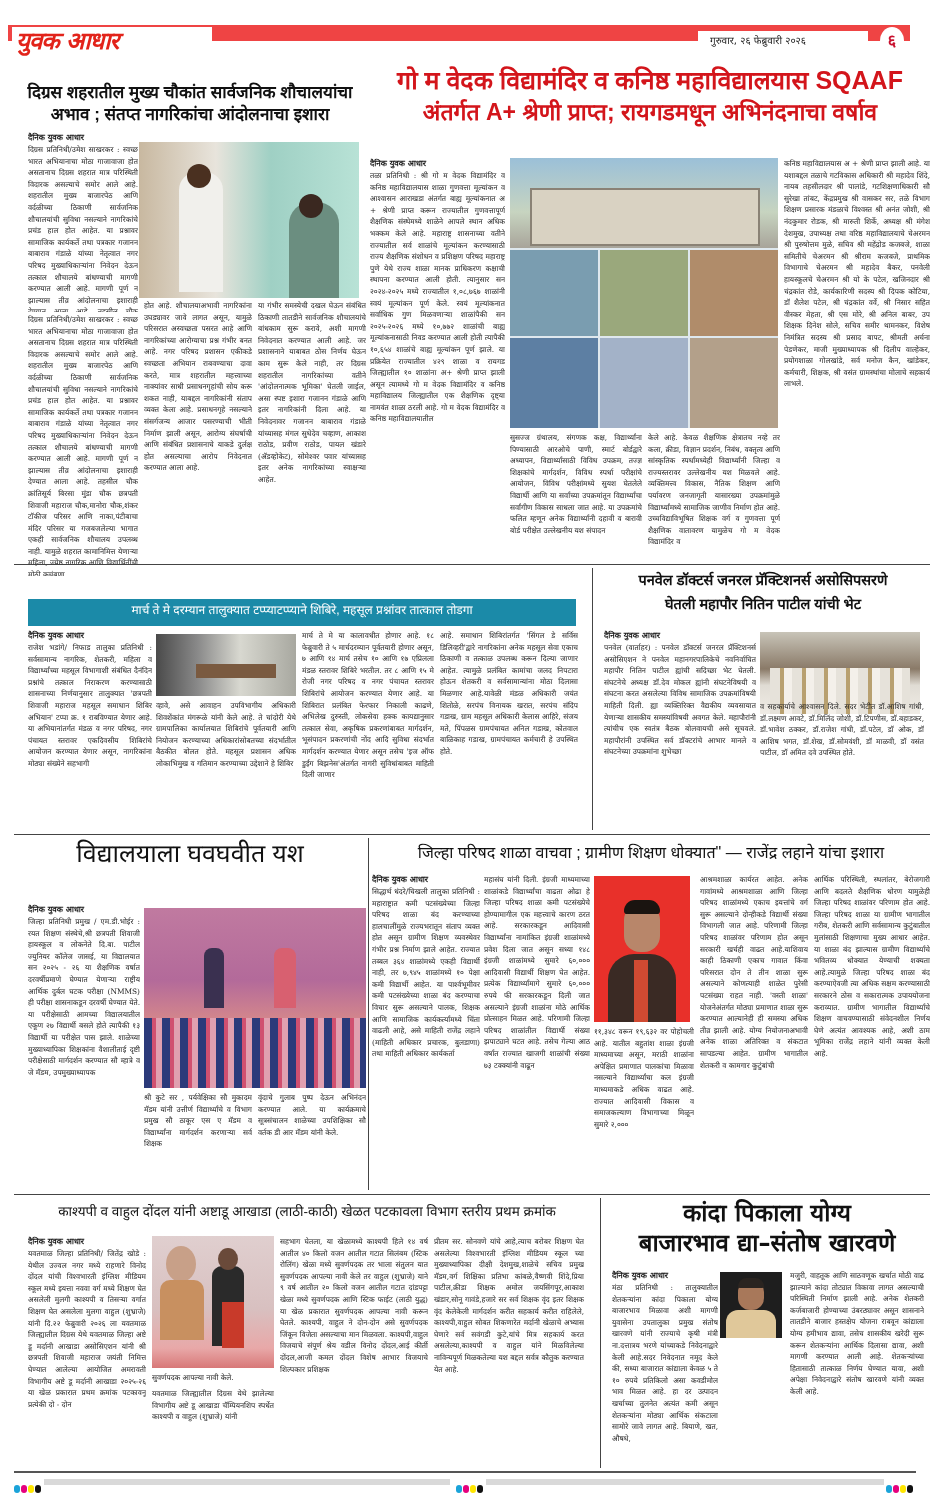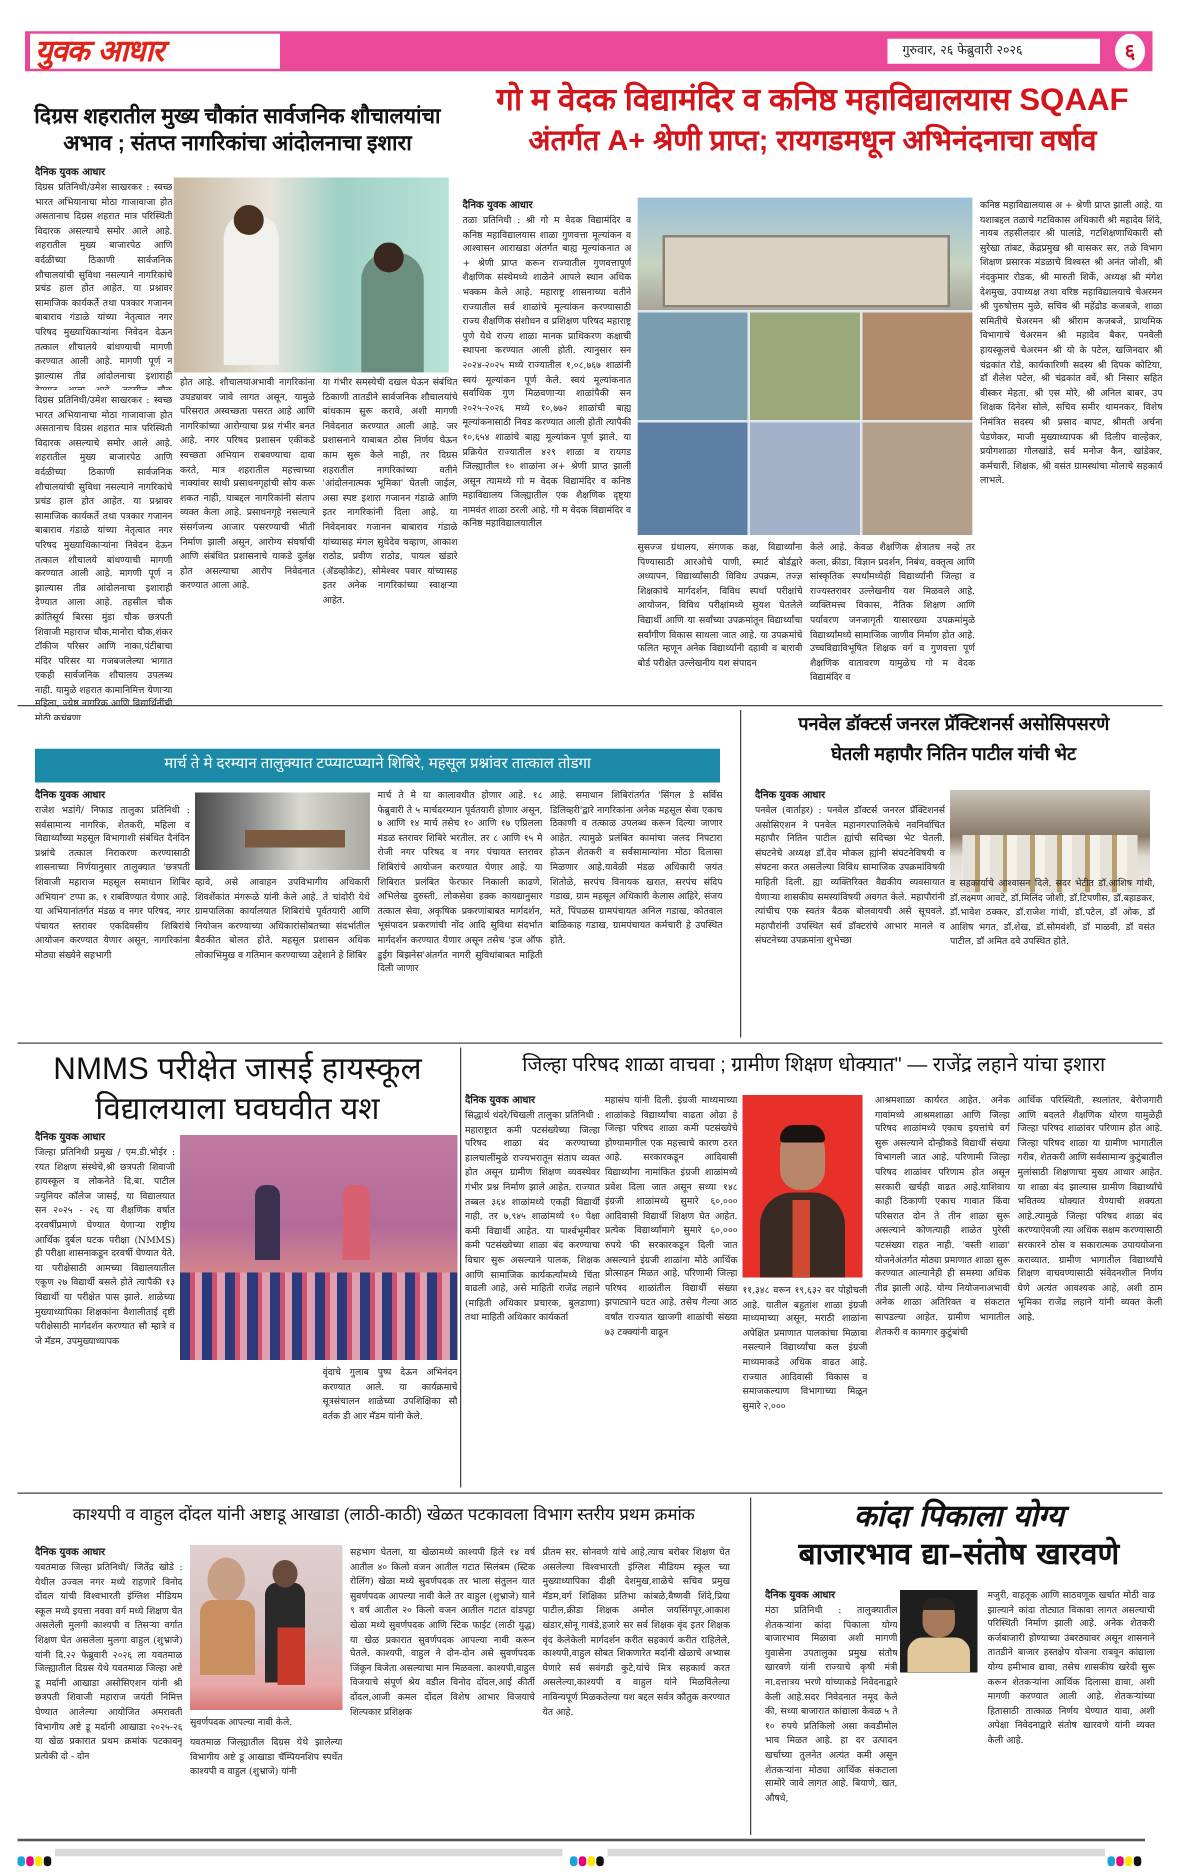--- a/index.html
+++ b/index.html
@@ -1,19 +1,19 @@
 <!DOCTYPE html>
 <html><head>
 <meta charset="utf-8">
 <style>
   * { box-sizing: border-box; margin: 0; padding: 0; }
   html, body { width: 945px; height: 1501px; background: #fff; overflow: hidden; }
   body { font-family: "DejaVu Sans", sans-serif; color: #1a1a1a; position: relative; }
 
-  .masthead { position: absolute; left: 20px; top: 25px; width: 902px; height: 32px; background: #ec4899; }
+  .masthead { position: absolute; left: 8px; top: 25px; width: 902px; height: 16px; background: #ef4444; }
   .logo { position: absolute; left: 4px; top: 2px; width: 200px; height: 28px; background: #fff; color: #e2231a; font-family: "DejaVu Serif", serif; font-weight: 900; font-size: 24px; line-height: 28px; padding-left: 4px; letter-spacing: -1px; font-style: italic; }
   .datebox { position: absolute; right: 42px; top: 6px; width: 170px; height: 20px; background: #fff; font-size: 10px; line-height: 20px; padding-left: 12px; color: #222; }
   .pagenum { position: absolute; right: 6px; top: 2px; width: 24px; height: 28px; background: #fff; border-radius: 50%; color: #c8102e; font-weight: bold; font-size: 16px; text-align: center; line-height: 28px; }
 
   .block { position: absolute; }
   .hl { font-family: "Liberation Sans", sans-serif; text-align: center; font-weight: bold; line-height: 1.2; }
   .hl-black { color: #111; }
   .hl-red { color: #d3151b; font-weight: 900; }
   .byline { font-size: 8px; font-weight: bold; line-height: 12px; }
   .body-text { font-family: "DejaVu Serif", serif; font-size: 7.4px; line-height: 11.6px; text-align: justify; color: #222; overflow: hidden; }
@@ -104,31 +104,31 @@
   </div>
   <div class="photo" style="left:164px;top:64px;width:160px;height:82px;background:linear-gradient(180deg,#c8c4b8 0%,#8a7a68 45%,#e0dcd4 65%,#f0ece6 100%);">
     <div style="position:absolute;left:10px;top:36px;width:140px;height:46px;background:repeating-linear-gradient(90deg,#e6e2da 0 10px,#b8a070 10px 14px,#f4f0ea 14px 22px);"></div>
   </div>
   <div class="col body-text" style="left:164px;top:133px;width:164px;height:110px;">व सहकार्याचे आश्वासन दिले. सदर भेटीत डॉ.आशिष गांधी, डॉ.लक्ष्मण आवटे, डॉ.मिलिंद जोशी, डॉ.टिपणीस, डॉ.बहाडकर, डॉ.भावेश ठक्कर, डॉ.राजेश गांधी, डॉ.पटेल, डॉ ओक, डॉ आशिष भगत, डॉ.शेख, डॉ.सोमवंशी, डॉ माळवी, डॉ वसंत पाटील, डॉ अमित दवे उपस्थित होते.</div>
 </div>
 
 <div class="rule" style="left:14px;top:834px;width:916px;height:1px;"></div>
 
 <div class="block" style="left:14px;top:838px;width:352px;height:352px;">
-  <div class="hl hl-black" style="font-size:25px;line-height:34px;font-weight:normal;">NMMS परीक्षेत जासई हायस्कूल</div>
   <div class="hl hl-black" style="font-size:25px;line-height:30px;font-weight:normal;">विद्यालयाला घवघवीत यश</div>
   <div class="col" style="left:14px;top:66px;width:112px;height:286px;">
     <div class="byline">दैनिक युवक आधार</div>
     <div class="body-text" style="height:274px;">जिल्हा प्रतिनिधी प्रमुख / एम.डी.भोईर : रयत शिक्षण संस्थेचे,श्री छत्रपती शिवाजी हायस्कूल व लोकनेते दि.बा. पाटील ज्युनियर कॉलेज जासई, या विद्यालयात सन २०२५ - २६ या शैक्षणिक वर्षात दरवर्षीप्रमाणे घेण्यात येणाऱ्या राष्ट्रीय आर्थिक दुर्बल घटक परीक्षा (NMMS) ही परीक्षा शासनाकडून दरवर्षी घेण्यात येते. या परीक्षेसाठी आमच्या विद्यालयातील एकूण २७ विद्यार्थी बसले होते त्यापैकी १३ विद्यार्थी या परीक्षेत पास झाले. शाळेच्या मुख्याध्यापिका शिक्षकांना वैशालीताई दृष्टी परीक्षेसाठी मार्गदर्शन करण्यात सौ म्हात्रे व जे मॅडम, उपमुख्याध्यापक</div>
   </div>
   <div class="photo" style="left:130px;top:70px;width:222px;height:180px;background:linear-gradient(180deg,#c07aa0 0%,#b36a9a 40%,#d88a8a 65%,#e06a7a 100%);">
     <div style="position:absolute;left:0;top:110px;width:222px;height:70px;background:repeating-linear-gradient(90deg,#2b3a7a 0 8px,#d05070 8px 12px,#e0a0b0 12px 18px);"></div>
     <div style="position:absolute;left:60px;top:40px;width:20px;height:60px;background:#3a3050;border-radius:8px 8px 0 0;"></div>
     <div style="position:absolute;left:130px;top:40px;width:22px;height:60px;background:#d86070;border-radius:8px 8px 0 0;"></div>
   </div>
+  <div class="col caption" style="left:130px;top:254px;width:108px;height:92px;text-align:justify;">श्री कुटे सर , पर्यवेक्षिका सौ मुकादम मॅडम यांनी उत्तीर्ण विद्यार्थ्यांचे व विभाग प्रमुख सौ ठाकूर एस ए मॅडम व विद्यार्थ्यांना मार्गदर्शन करणाऱ्या सर्व शिक्षक</div>
   <div class="col caption" style="left:244px;top:254px;width:108px;height:92px;text-align:justify;">वृंदाचे गुलाब पुष्प देऊन अभिनंदन करण्यात आले. या कार्यक्रमाचे सूत्रसंचालन शाळेच्या उपशिक्षिका सौ वर्तक डी आर मॅडम यांनी केले.</div>
 </div>
 
 <div class="rule" style="left:368px;top:838px;width:1px;height:352px;"></div>
 
 <div class="block" style="left:372px;top:838px;width:558px;height:352px;">
   <div class="hl hl-black" style="font-size:16px;line-height:30px;font-weight:normal;">जिल्हा परिषद शाळा वाचवा ; ग्रामीण शिक्षण धोक्यात" — राजेंद्र लहाने यांचा इशारा</div>
   <div class="col" style="left:0;top:36px;width:108px;height:316px;">
     <div class="byline">दैनिक युवक आधार</div>
     <div class="body-text" style="height:304px;">सिद्धार्थ धंदरे/चिखली तालुका प्रतिनिधी : महाराष्ट्रात कमी पटसंख्येच्या जिल्हा परिषद शाळा बंद करण्याच्या हालचालींमुळे राज्यभरातून संताप व्यक्त होत असून ग्रामीण शिक्षण व्यवस्थेवर गंभीर प्रश्न निर्माण झाले आहेत. राज्यात तब्बल ३६४ शाळांमध्ये एकही विद्यार्थी नाही, तर ७,९४५ शाळांमध्ये १० पेक्षा कमी विद्यार्थी आहेत. या पार्श्वभूमीवर कमी पटसंख्येच्या शाळा बंद करण्याचा विचार सुरू असल्याने पालक, शिक्षक आणि सामाजिक कार्यकर्त्यांमध्ये चिंता वाढली आहे, असे माहिती राजेंद्र लहाने (माहिती अधिकार प्रचारक, बुलडाणा) तथा माहिती अधिकार कार्यकर्ता</div>
@@ -162,21 +162,21 @@
   </div>
   <div class="caption" style="position:absolute;left:138px;top:174px;width:122px;">सुवर्णपदक आपल्या नावी केले.</div>
   <div class="col body-text" style="left:138px;top:190px;width:122px;height:80px;">यवतमाळ जिल्ह्यातील दिग्रस येथे झालेल्या विभागीय अष्टे डू आखाडा चॅम्पियनशिप स्पर्धेत काश्यपी व वाहुल (शुभ्राजे) यांनी</div>
   <div class="col body-text" style="left:266px;top:38px;width:148px;height:232px;">सहभाग घेतला, या खेळामध्ये काश्यपी हिले १४ वर्ष आतील ४० किलो वजन आतील गटात सिलंबम (स्टिक रोलिंग) खेळा मध्ये सुवर्णपदक तर भाला संतुलन यात सुवर्णपदक आपल्या नावी केले तर वाहुल (शुभ्राजे) याने ९ वर्ष आतील २० किलो वजन आतील गटात दांडपट्टा खेळा मध्ये सुवर्णपदक आणि स्टिक फाईट (लाठी युद्ध) या खेळ प्रकारात सुवर्णपदक आपल्या नावी करून घेतले. काश्यपी, वाहुल ने दोन-दोन असे सुवर्णपदक जिंकून विजेता असल्याचा मान मिळवला. काश्यपी,वाहुल विजयाचे संपूर्ण श्रेय वडील विनोद दोंदल,आई कीर्ती दोंदल,आजी कमल दोंदल विशेष आभार विजयाचे शिल्पकार प्रशिक्षक</div>
   <div class="col body-text" style="left:420px;top:38px;width:150px;height:232px;">प्रीतम सर. सोनवणे यांचे आहे,त्याच बरोबर शिक्षण घेत असलेल्या विश्वभारती इंग्लिश मीडियम स्कूल च्या मुख्याध्यापिका दीक्षी देशमुख,शाळेचे सचिव प्रमुख मॅडम,वर्ग शिक्षिका प्रतिभा कांबळे,वैष्णवी शिंदे,प्रिया पाटील,क्रीडा शिक्षक अमोल जयसिंगपूर,आकाश खंडार,सोनू गावंडे,हजारे सर सर्व शिक्षक वृंद इतर शिक्षक वृंद केलेकेली मार्गदर्शन करीत सहकार्य करीत राहिलेले, काश्यपी,वाहुल सोबत शिकणारेत मर्दानी खेळाचे अभ्यास घेणारे सर्व सवंगडी कुटे,यांचे मित्र सहकार्य करत असलेल्या,काश्यपी व वाहुल यांने मिळविलेल्या नाविन्यपूर्ण मिळकतेल्या यश बद्दल सर्वत्र कौतुक करण्यात येत आहे.</div>
 </div>
 
 <div class="rule" style="left:600px;top:1198px;width:1px;height:270px;"></div>
 
 <div class="block" style="left:604px;top:1198px;width:326px;height:270px;">
-  <div class="hl hl-black" style="font-size:24px;line-height:30px;font-family:'DejaVu Sans',sans-serif;font-style:italic;">कांदा पिकाला योग्य</div>
+  <div class="hl hl-black" style="font-size:24px;line-height:30px;font-family:'DejaVu Sans',sans-serif;">कांदा पिकाला योग्य</div>
   <div class="hl hl-black" style="font-size:24px;line-height:30px;font-family:'DejaVu Sans',sans-serif;">बाजारभाव द्या–संतोष खारवणे</div>
   <div class="col" style="left:8px;top:72px;width:106px;height:198px;">
     <div class="byline">दैनिक युवक आधार</div>
     <div class="body-text" style="height:186px;">मंठा प्रतिनिधी : तालुक्यातील शेतकऱ्यांना कांदा पिकाला योग्य बाजारभाव मिळावा अशी मागणी युवासेना उपतालुका प्रमुख संतोष खारवणे यांनी राज्याचे कृषी मंत्री ना.दत्तात्रय भरणे यांच्याकडे निवेदनाद्वारे केली आहे.सदर निवेदनात नमूद केले की, सध्या बाजारात कांद्याला केवळ ५ ते १० रुपये प्रतिकिलो असा कवडीमोल भाव मिळत आहे. हा दर उत्पादन खर्चाच्या तुलनेत अत्यंत कमी असून शेतकऱ्यांना मोठ्या आर्थिक संकटाला सामोरे जावे लागत आहे. बियाणे, खत, औषधे,</div>
   </div>
   <div class="photo" style="left:116px;top:74px;width:62px;height:66px;background:#1e1e1e;">
     <div style="position:absolute;left:18px;top:8px;width:26px;height:30px;background:#a8785a;border-radius:12px;"></div>
     <div style="position:absolute;left:18px;top:6px;width:26px;height:10px;background:#2a2420;border-radius:10px 10px 2px 2px;"></div>
     <div style="position:absolute;left:6px;top:38px;width:50px;height:28px;background:#e0c89a;border-radius:12px 12px 0 0;"></div>
   </div>

